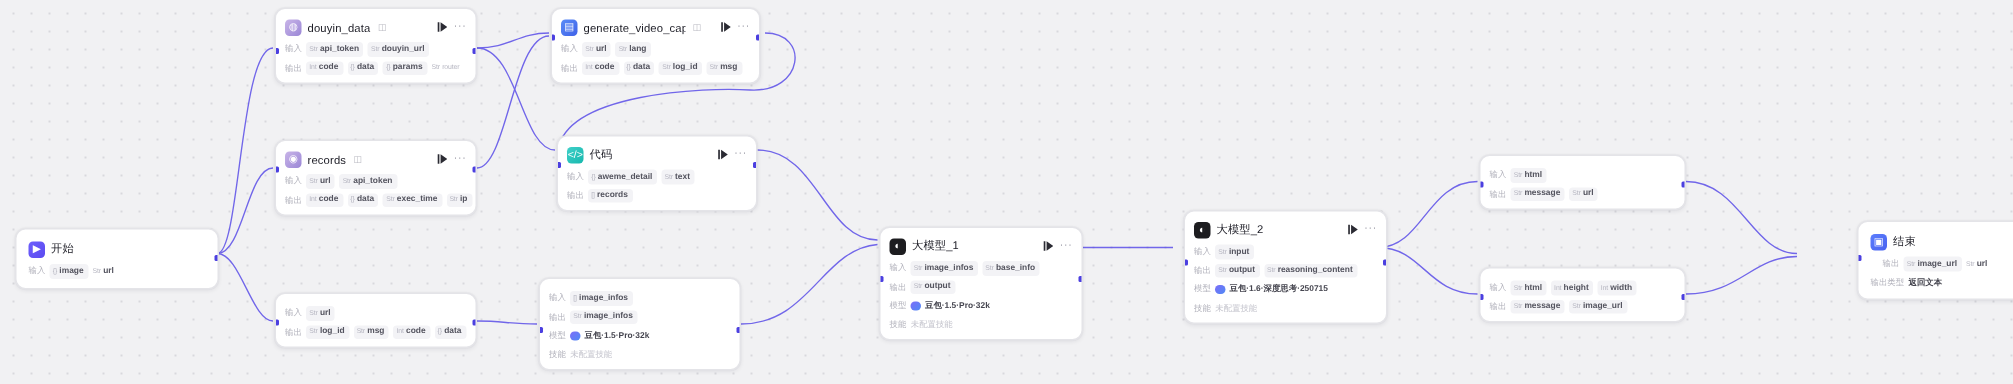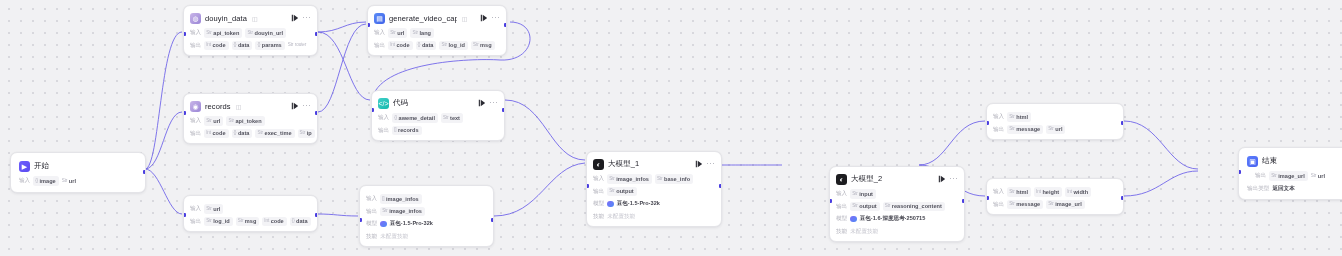--- a/index.html
+++ b/index.html
@@ -445,21 +445,21 @@
       <span class="mtext">豆包·1.5·Pro·32k</span>
     </div>
     <div class="nrow">
       <span class="rlabel">技能</span>
       <span class="dimtext">未配置技能</span>
     </div>
     <div class="port in" style="top:32px;"></div>
     <div class="port out" style="top:32px;"></div>
   </div>
 
-  <div class="node" id="node-llm2" style="left:829px; top:140px; width:136px;margin-top:26px;">
+  <div class="node" id="node-llm2" style="left:789px; top:140px; width:136px;">
     <div class="nhead">
       <span class="nicon ic-llm">◐</span>
       <span class="ntitle">大模型_2</span>
       <span class="nspacer"></span>
       <span class="nplay">
         <svg viewBox="0 0 10 10" width="8" height="8">
             <path d="M1 1 H2.4 V9 H1 Z M3.4 1 L9 5 L3.4 9 Z" fill="#2b2b33"></path>
           </svg>
       </span>
       <span class="ndots">···</span>

